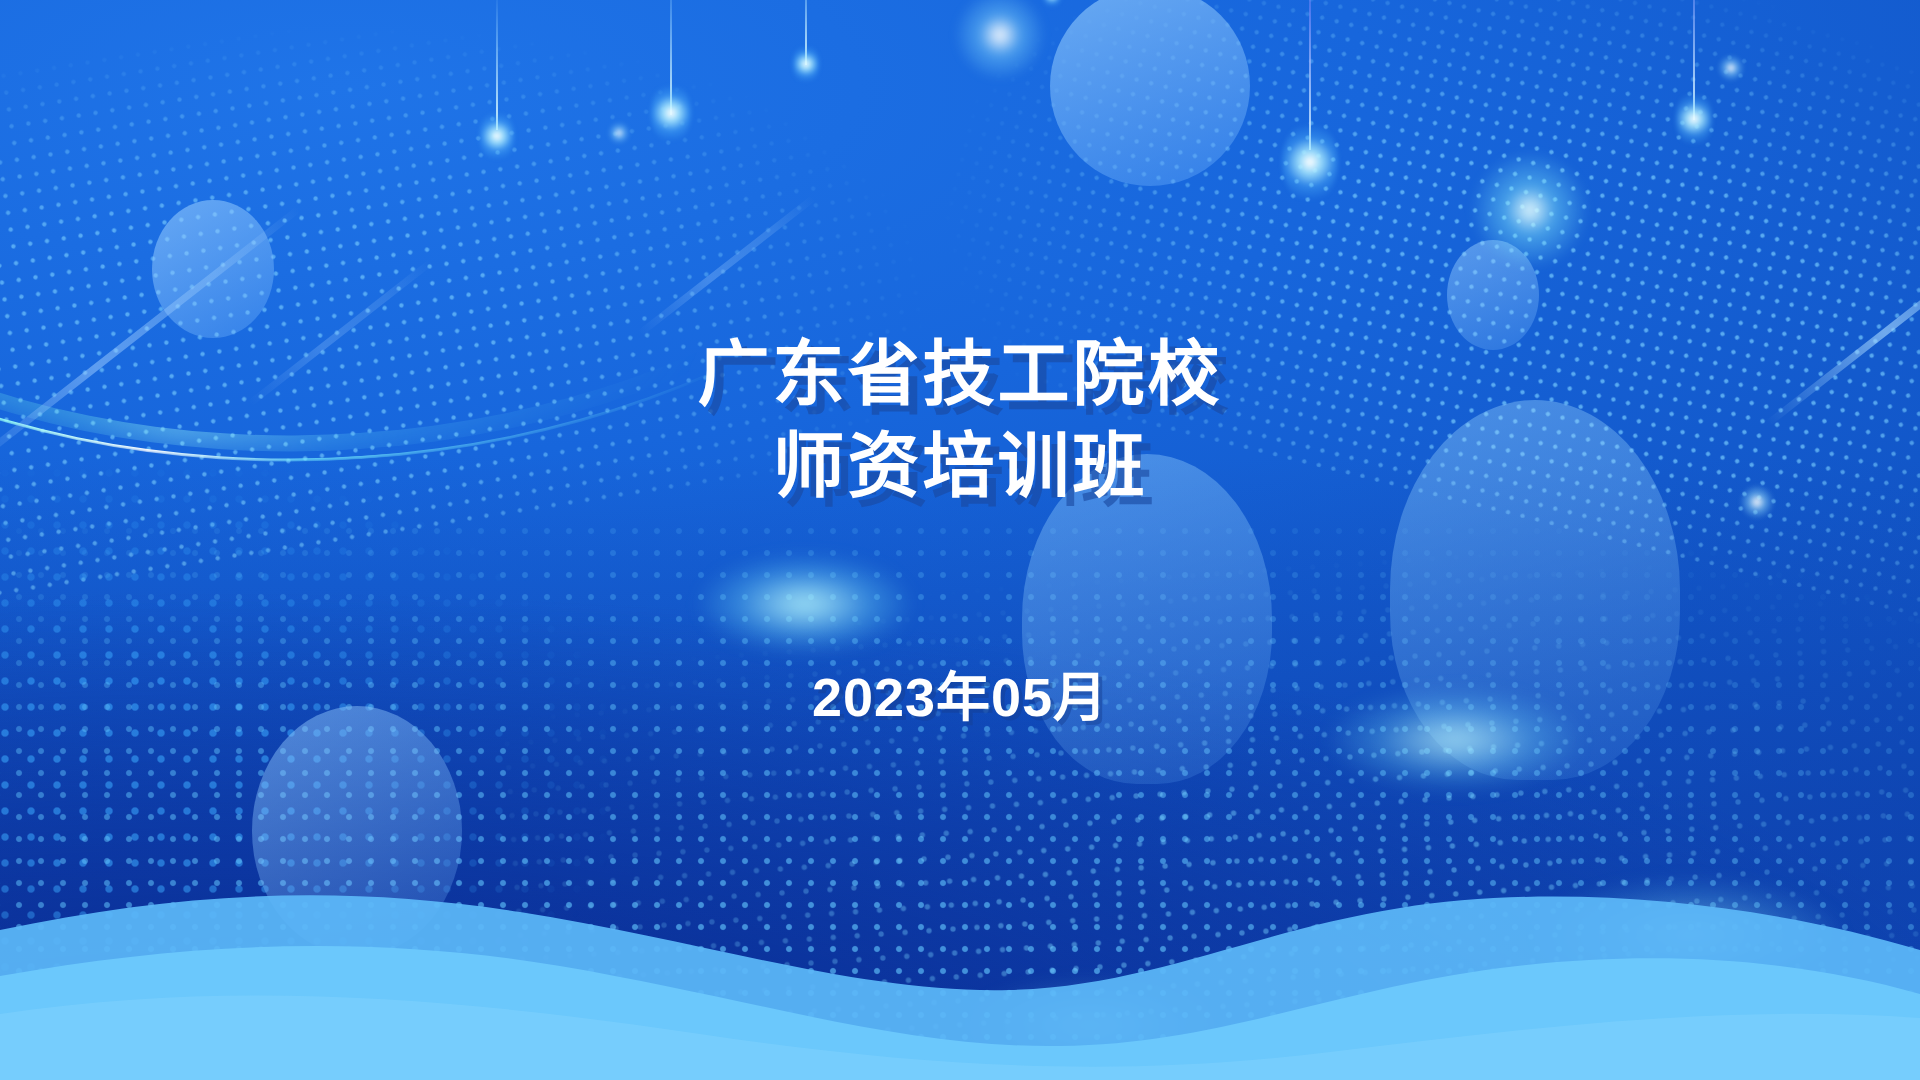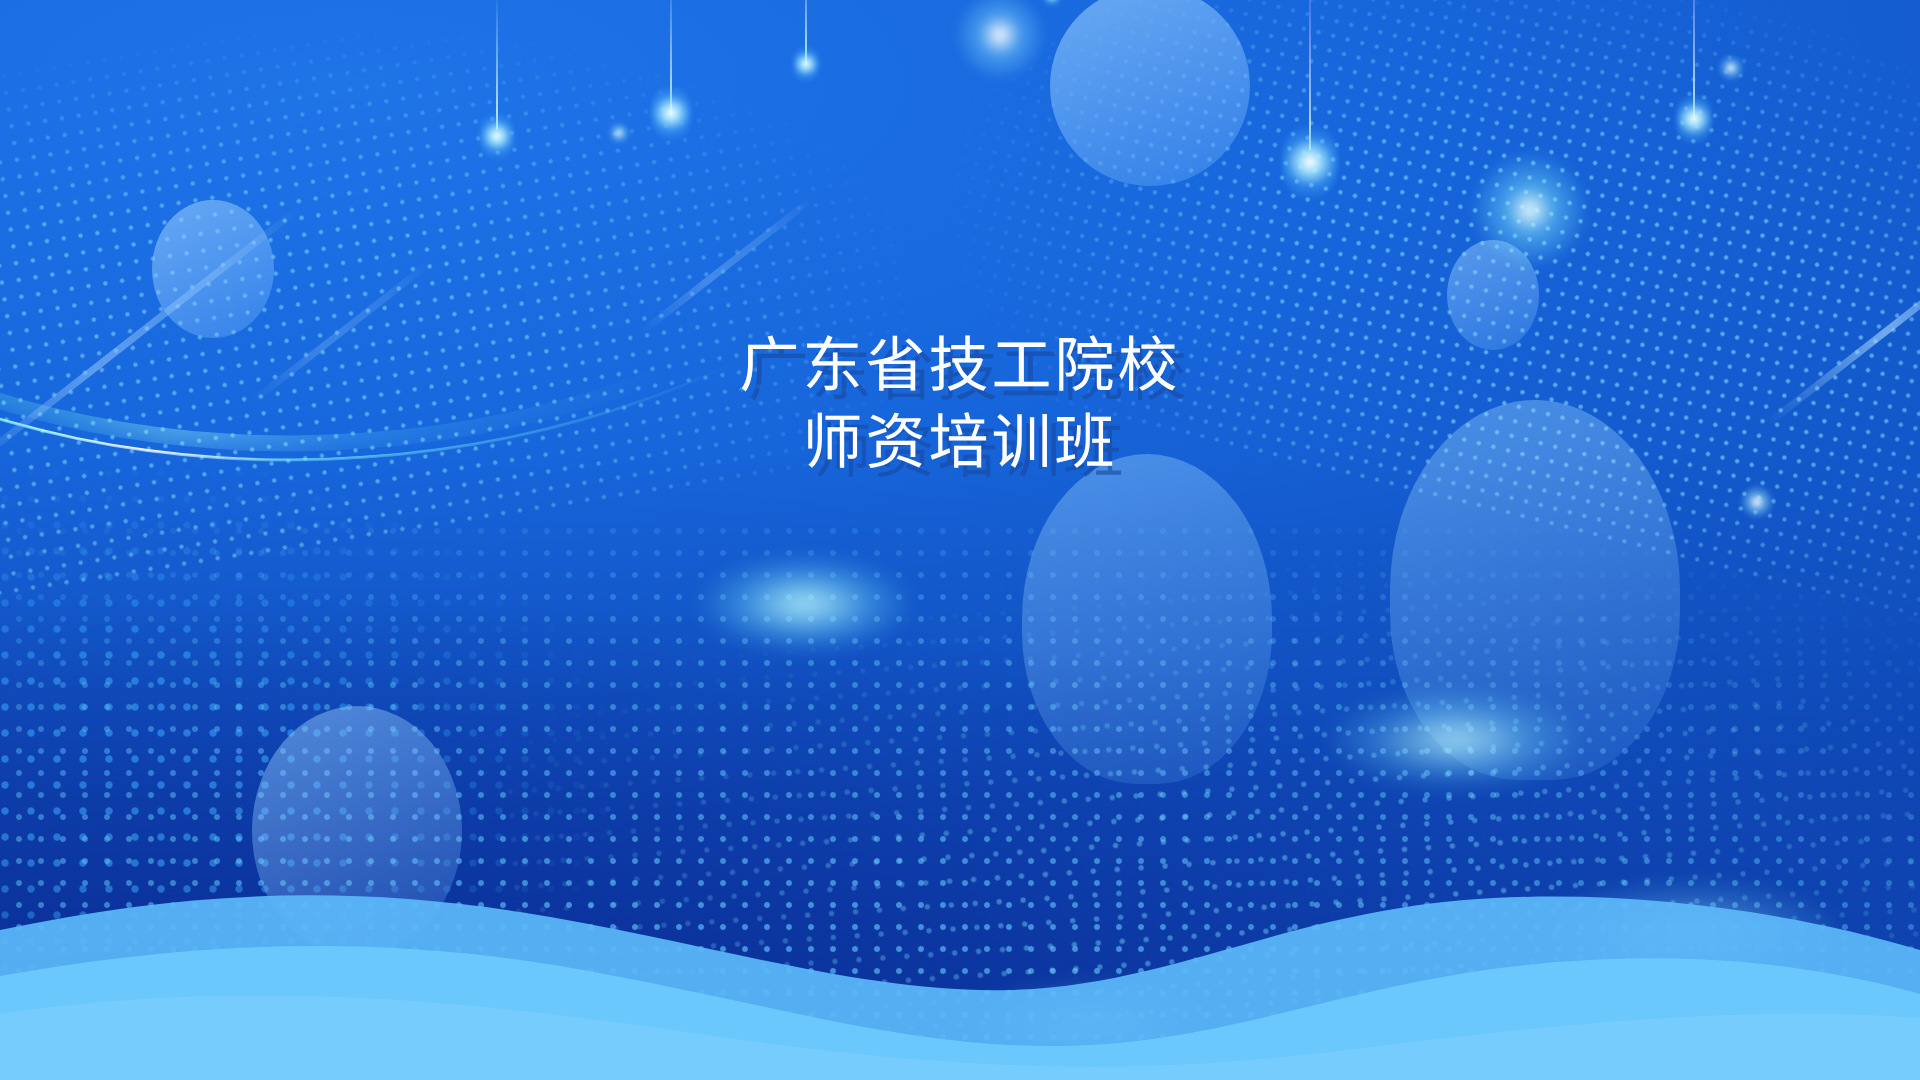--- a/index.html
+++ b/index.html
@@ -193,22 +193,22 @@
   .content{
     position:absolute; inset:0;
     display:flex; flex-direction:column;
     align-items:center; justify-content:flex-start;
     z-index:20;
   }
   .title{
     margin-top:328px;
     text-align:center;
     color:#ffffff;
-    font-size:60px;
-    font-weight:normal;
+    font-size:72px;
+    font-weight:bold;
     line-height:1.28;
     letter-spacing:3px;
     text-shadow:9px 9px 0 rgba(26,72,160,.62);
     white-space:pre-line;
   }
   .subtitle{
     margin-top:92px;
     text-align:center;
     color:#ffffff;
     font-size:54px;
@@ -290,15 +290,16 @@
              C1220,264 1330,210 1500,188 C1660,168 1800,180 1920,214 L1920,300 L0,300 Z" fill="#6BC8FC"></path>
   </svg>
   <svg class="wave" width="1920" height="120" viewBox="0 0 1920 120" preserveAspectRatio="none" style="z-index:6">
     <path d="M0,54 C240,18 470,40 700,74 C930,108 1120,118 1330,92
              C1530,68 1720,44 1920,58 L1920,120 L0,120 Z" fill="#7FD2FD" opacity="0.55"></path>
   </svg>
 
   <div class="content">
     <h1 class="title">广东省技工院校
 师资培训班</h1>
+    <div class="subtitle">2023年05月</div>
   </div>
 
 </div>
 
 </body></html>

